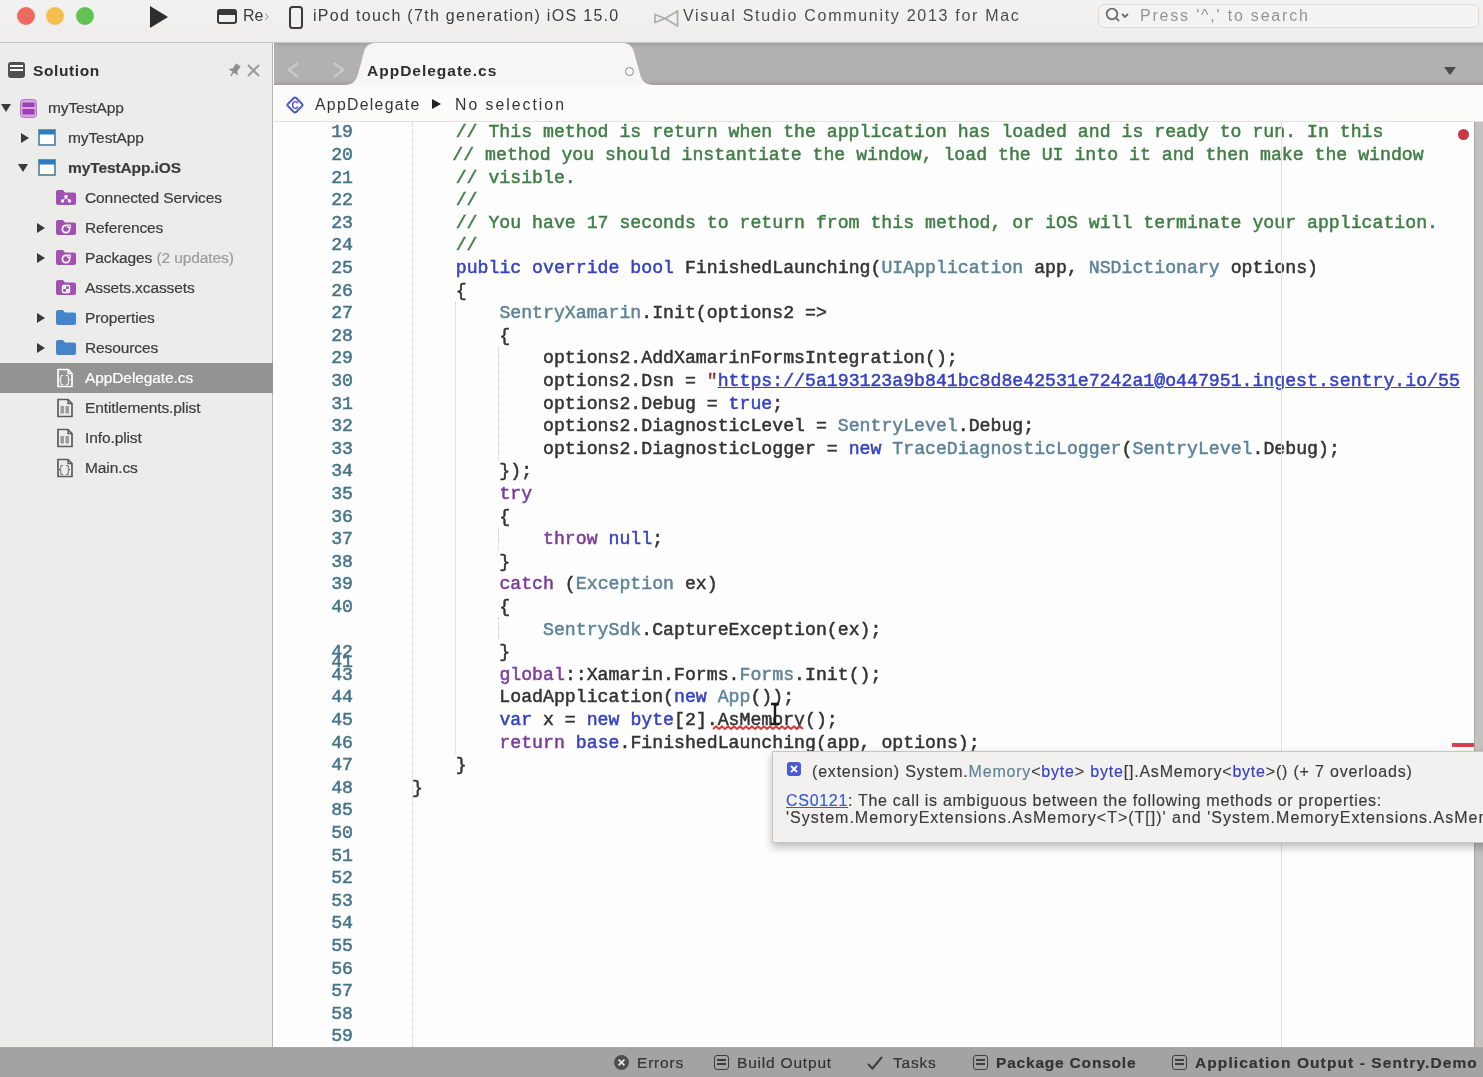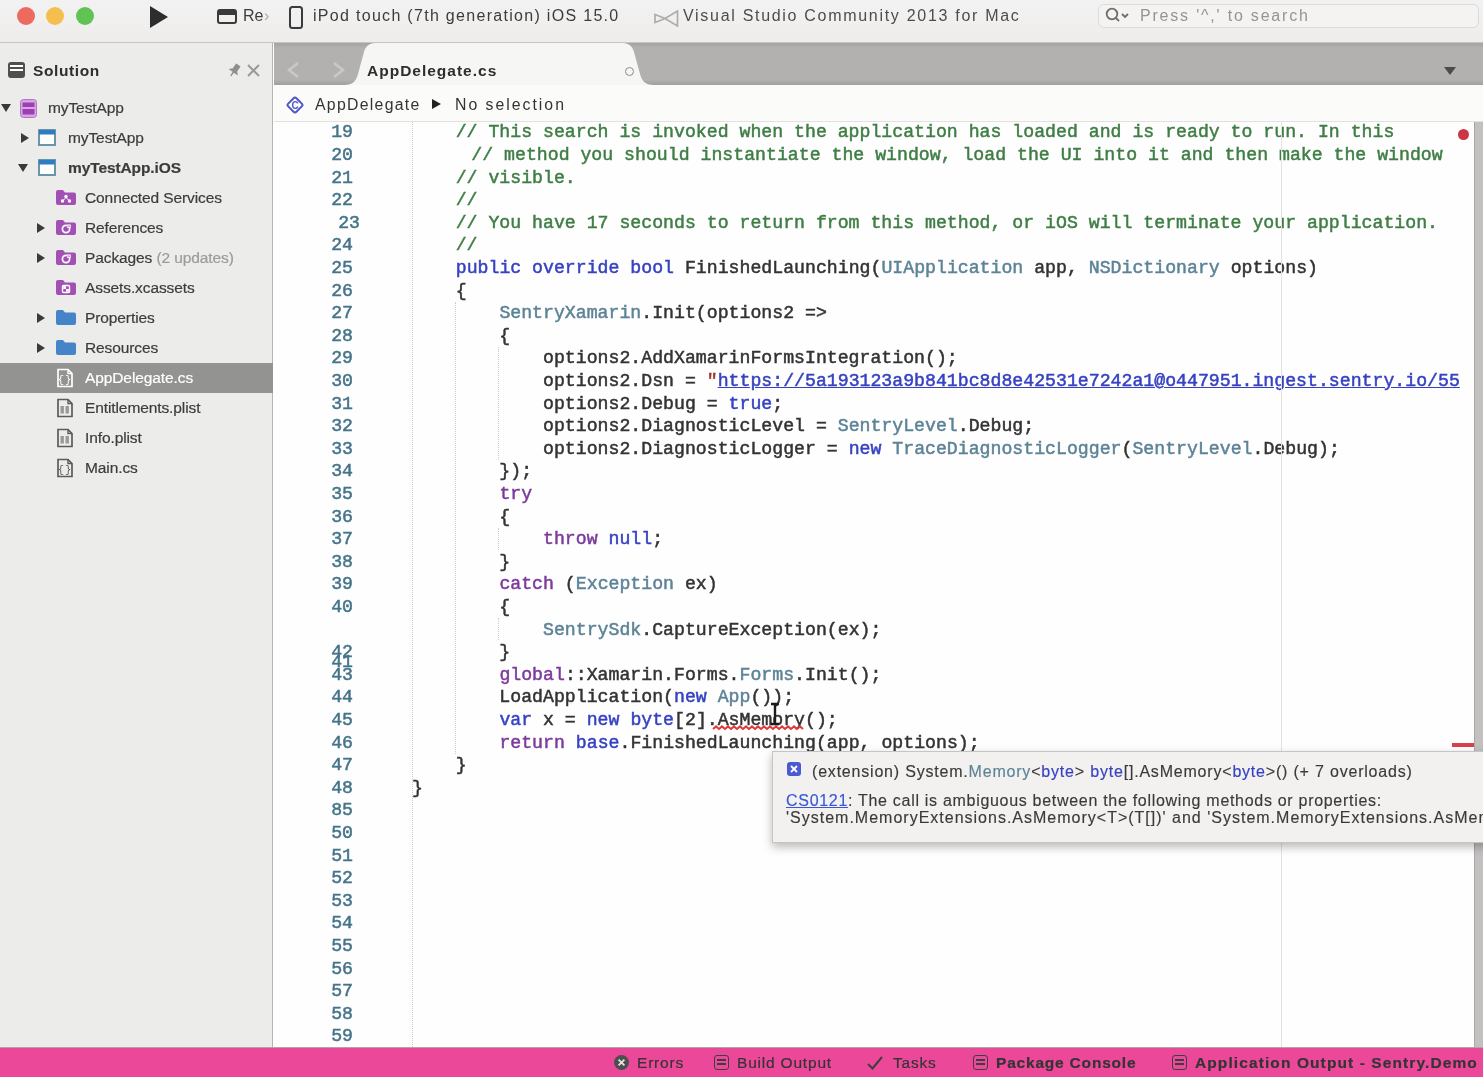--- a/index.html
+++ b/index.html
@@ -43,21 +43,21 @@
   .url { color:#3642c2; text-decoration:underline; }
   .guide { position:absolute; width:0; border-left:1.5px dotted #cdcdcc; }
 
   
   #tooltip { -webkit-text-stroke:0.15px currentColor; position:absolute; left:772px; top:751px; width:720px; height:92px;
     background:#f2f1f0; border:1px solid #c6c5c4; box-shadow:0 4px 9px rgba(0,0,0,0.28);
     font-size:16px; color:#3a3a3a; }
 
   
   #bottombar { -webkit-text-stroke:0.2px currentColor; position:absolute; left:0; top:1047px; width:1483px; height:30px;
-    background:#ec4899; border-top:1px solid #a9a8a7; font-size:15.5px; color:#343434; }
+    background:#a3a3a3; border-top:1px solid #a9a8a7; font-size:15.5px; color:#343434; }
   #bottombar .itm { position:absolute; top:6px; white-space:nowrap; letter-spacing:0.8px; }
   .docicon { position:absolute; width:15px; height:15px; border:1.6px solid #3e3e3e; border-radius:3px; }
   .docicon i { position:absolute; left:2px; right:2px; height:1.6px; background:#3e3e3e; }
 </style>
 </head>
 <body>
 <div id="root">
 
   <div id="titlebar">
     <div class="light" style="left:16.5px; background:#ed6a5e;"></div>
@@ -243,28 +243,28 @@
       <text x="9" y="13" font-size="10" font-weight="bold" fill="#4d57c8" text-anchor="middle" font-family="Liberation Sans">C</text>
     </svg>
     <div class="abs" style="left:41px; top:11px; font-size:15.8px; letter-spacing:1.3px; color:#333;">AppDelegate</div>
     <div class="abs" style="left:158px; top:14px; width:0; height:0; border-left:9px solid #222; border-top:5.5px solid transparent; border-bottom:5.5px solid transparent;"></div>
     <div class="abs" style="left:181px; top:11px; font-size:15.8px; letter-spacing:2.0px; color:#333;">No selection</div>
   </div>
 
   <div id="editor">
     <div id="lines">
         <div class="ln" style="top:-0.6px; left:0; width:79px;">19</div>
-        <div class="cl" style="top:-0.6px; left:94.4px;"><span class="cm">        // This search is invoked when the application has loaded and is ready to run. In this</span></div>
+        <div class="cl" style="top:-0.6px; left:94.4px;"><span class="cm">        // This method is return when the application has loaded and is ready to run. In this</span></div>
         <div class="ln" style="top:22px; left:0; width:79px;">20</div>
-        <div class="cl" style="top:22px; left:110px;"><span class="cm">        // method you should instantiate the window, load the UI into it and then make the window</span></div>
+        <div class="cl" style="top:22px; left:91px;"><span class="cm">        // method you should instantiate the window, load the UI into it and then make the window</span></div>
         <div class="ln" style="top:44.6px; left:0; width:79px;">21</div>
         <div class="cl" style="top:44.6px; left:94.4px;"><span class="cm">        // visible.</span></div>
         <div class="ln" style="top:67.20000000000002px; left:0; width:79px;">22</div>
         <div class="cl" style="top:67.20000000000002px; left:94.4px;"><span class="cm">        //</span></div>
-        <div class="ln" style="top:89.80000000000001px; left:7px; width:79px;">23</div>
+        <div class="ln" style="top:89.80000000000001px; left:0; width:79px;">23</div>
         <div class="cl" style="top:89.80000000000001px; left:94.4px;"><span class="cm">        // You have 17 seconds to return from this method, or iOS will terminate your application.</span></div>
         <div class="ln" style="top:112.4px; left:0; width:79px;">24</div>
         <div class="cl" style="top:112.4px; left:94.4px;"><span class="cm">        //</span></div>
         <div class="ln" style="top:135.00000000000003px; left:0; width:79px;">25</div>
         <div class="cl" style="top:135.00000000000003px; left:94.4px;">        <span class="kb">public override bool</span> FinishedLaunching(<span class="ty">UIApplication</span> app, <span class="ty">NSDictionary</span> options)</div>
         <div class="ln" style="top:157.60000000000002px; left:0; width:79px;">26</div>
         <div class="cl" style="top:157.60000000000002px; left:94.4px;">        {</div>
         <div class="ln" style="top:180.20000000000002px; left:0; width:79px;">27</div>
         <div class="cl" style="top:180.20000000000002px; left:94.4px;">            <span class="ty">SentryXamarin</span>.Init(options2 =&gt;</div>
         <div class="ln" style="top:202.8px; left:0; width:79px;">28</div>

